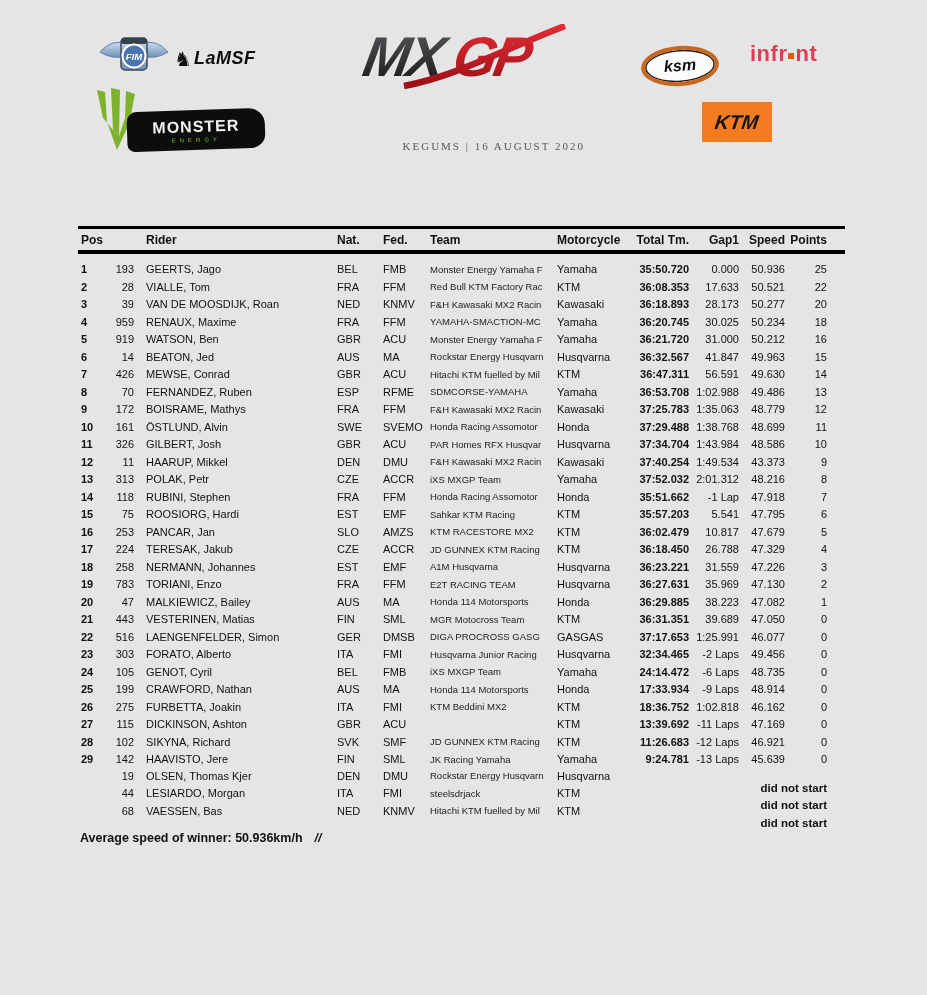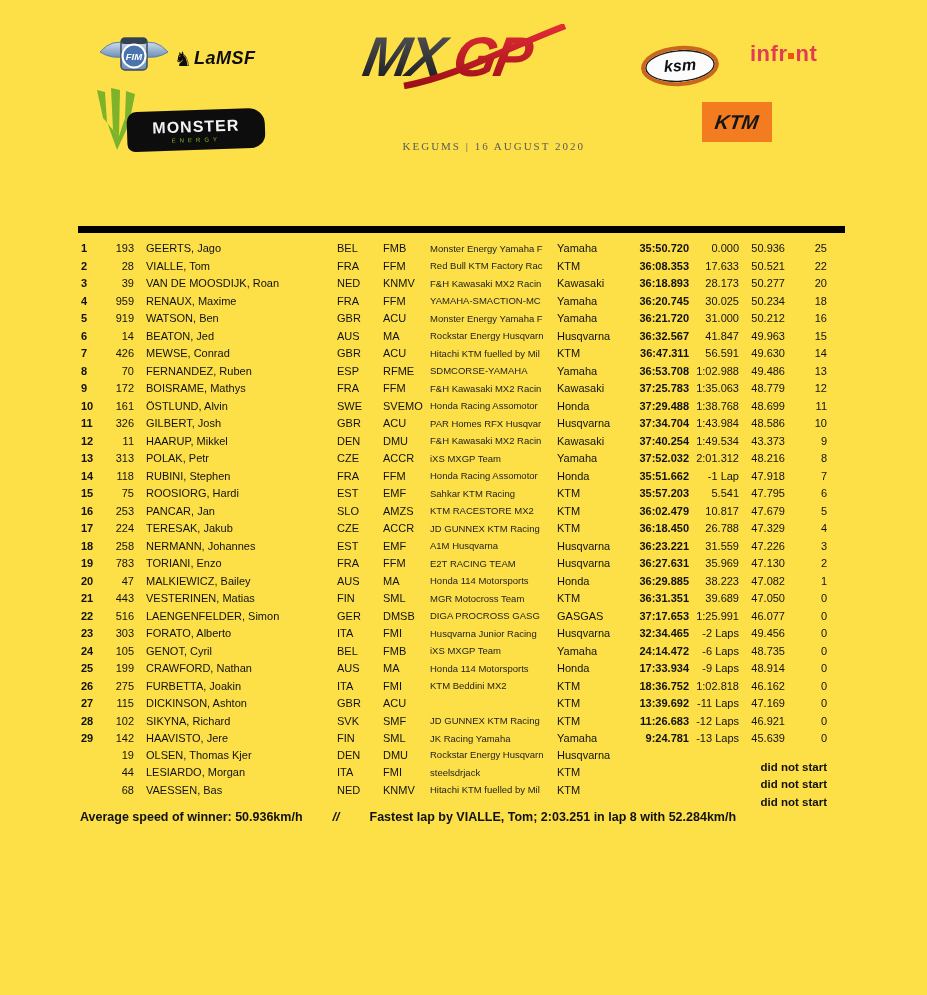--- a/index.html
+++ b/index.html
@@ -1,18 +1,18 @@
 <!DOCTYPE html>
 <html><head>
 <meta charset="utf-8">
 <style>
   * { margin:0; padding:0; box-sizing:border-box; }
   html,body { background:#fff; }
   .page {
-    position:relative; width:927px; height:995px; background:#fde047; overflow:hidden;
+    position:relative; width:927px; height:995px; background:#e5e5e5; overflow:hidden;
     font-family:"Liberation Sans", sans-serif; color:#111;
   }
   
   .hdr { position:absolute; }
   .fim { left:98px; top:30px; width:72px; height:52px; }
   .lamsf { left:174px; top:48px; display:flex; align-items:center; gap:2px; }
   .lamsf .glyph { font-size:20px; line-height:20px; color:#0d0d0d; }
   .lamsf .txt { font-size:18px; font-weight:bold; font-style:italic; color:#0d0d0d; letter-spacing:0.5px; }
   .monster { left:85px; top:86px; width:175px; height:82px; }
   .monster .claw { position:absolute; left:8px; top:2px; }
@@ -57,21 +57,21 @@
   .c6 { grid-column:6; padding-left:5px; }
   .c7 { grid-column:7; padding-left:4px; font-size:9.5px; white-space:nowrap; overflow:hidden; color:#222; }
   .c8 { grid-column:8; padding-left:4px; white-space:nowrap; overflow:hidden; }
   .c9 { grid-column:9; text-align:right; font-weight:bold; }
   .c10 { grid-column:10; text-align:right; }
   .c11 { grid-column:11; text-align:right; }
   .c12 { grid-column:12; text-align:right; }
   .cstatus { grid-column:9 / 13; text-align:right; font-weight:bold; font-size:11.5px; }
   .thead .c4 { font-weight:bold; }
   .thead .c7, .thead .c8 { font-size:12px; color:#111; }
-  .footer { margin-top:9px; font-size:12.5px; font-weight:bold; display:flex; gap:30px; padding-left:2px; }
+  .footer { margin-top:9px; font-size:12.5px; font-weight:bold; display:flex; gap:12px; padding-left:2px; }
   .footer .sep { font-style:italic; }
 </style>
 </head>
 <body>
 
 <div class="page">
 
   <div class="hdr fim">
     <svg width="72" height="52" viewBox="0 0 72 52">
       <defs>
@@ -141,20 +141,32 @@
   </div>
 
   <div class="hdr ktm">
     <span>KTM</span>
   </div>
 
   <div class="doc">
 
     <div class="rule-thick"></div>
 
+    <div class="grid-row thead">
+      <div class="c1">Pos</div>
+      <div class="c4">Rider</div>
+      <div class="c5">Nat.</div>
+      <div class="c6">Fed.</div>
+      <div class="c7">Team</div>
+      <div class="c8">Motorcycle</div>
+      <div class="c9">Total Tm.</div>
+      <div class="c10">Gap1</div>
+      <div class="c11">Speed</div>
+      <div class="c12">Points</div>
+    </div>
 
     <div class="rule-double"></div>
 
     <div class="rows">
   <div class="grid-row row">
     <div class="c1">1</div>
     <div class="c2">193</div>
     <div class="c4">GEERTS, Jago</div>
     <div class="c5">BEL</div>
     <div class="c6">FMB</div>
@@ -629,16 +641,15 @@
     <div class="c10"></div>
     <div class="c11"></div>
     <div class="c12"></div>
     <div class="cstatus">did not start</div>
   </div>
 </div>
 
     <div class="footer">
       <span>Average speed of winner: 50.936km/h</span>
       <span class="sep">//</span>
-      <span>Fastest lap by VIALLE, Tom; 2:03.251 in lap 8 with 52.284km/h</span>
     </div>
   </div>
 </div>
 
 </body></html>

